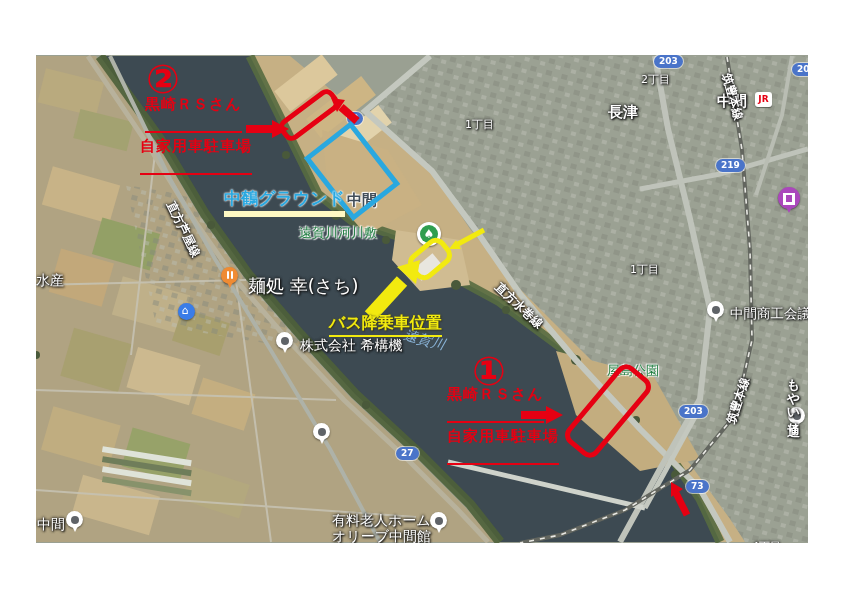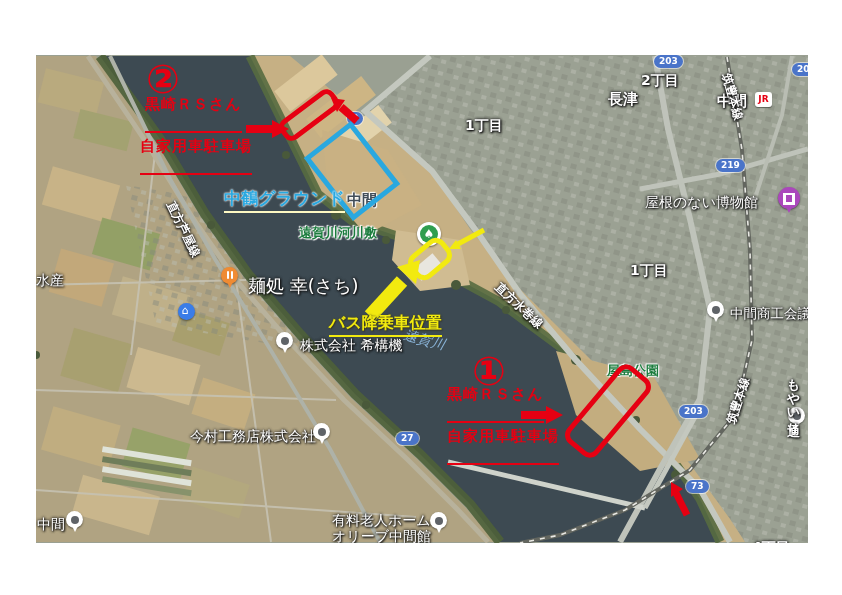--- a/index.html
+++ b/index.html
@@ -29,23 +29,23 @@
   .pin.blue::before{display:none;}
   .pin.purple{background:#ab47bc;width:22px;height:22px;}
   .pin.purple::after{content:"";background:none;border-bottom:3px solid #fff;border-top:2px solid #fff;width:12px;height:7px;left:5px;top:6px;border-radius:0;
      box-shadow:inset 3px 0 0 #fff,inset -3px 0 0 #fff;}
   .pin.purple::before{left:8px;top:20px;border-top-color:#ab47bc;}
   .pin.park{width:24px;height:24px;}
   .pin.park::after{content:"♠";background:#2f9e4f;color:#fff;width:18px;height:18px;left:3px;top:3px;font-size:12px;line-height:18px;text-align:center;}
   .pin.park::before{display:none;}
   .jr{position:absolute;width:17px;height:15px;background:#fff;border-radius:3px;color:#e60012;font-weight:bold;font-size:9px;line-height:15px;text-align:center;box-shadow:0 1px 1px rgba(0,0,0,.4);}
   .wlabel{font-size:13px;}
-  .district{font-size:14px;font-weight:bold;}
+  .district{font-size:11px;font-weight:normal;}
   .roadlab{font-size:12px;font-weight:bold;}
-  .green-label{color:#1b7c3d;font-weight:bold;font-size:13px;}
+  .green-label{color:#1b7c3d;font-weight:normal;font-size:13px;}
 </style>
 </head>
 <body>
 
 <div id="map">
 
   <svg width="772" height="488" viewBox="0 0 772 488" style="position:absolute;left:0;top:0">
     <defs>
       <pattern id="hs" width="16" height="12" patternUnits="userSpaceOnUse" patternTransform="rotate(15)">
         <rect x="1" y="2" width="6" height="5" fill="#84887d"></rect>
@@ -151,31 +151,29 @@
 
     <polyline points="412,407 609,453" fill="none" stroke="#cfd3cb" stroke-width="5"></polyline>
     <polyline points="609,453 660,360" fill="none" stroke="#c4c8bf" stroke-width="5"></polyline>
 
     <polyline points="691,2 706,95 714,195 716,285 699,360 654,415 589,455 524,480 484,488" fill="none" stroke="#63665f" stroke-width="4"></polyline>
     <polyline points="691,2 706,95 714,195 716,285 699,360 654,415 589,455 524,480 484,488" fill="none" stroke="#e9e9e4" stroke-width="1.6" stroke-dasharray="5 6"></polyline>
   </svg>
 
   <div class="abs wlabel halo-d district" style="left:429px;top:62px">1丁目</div>
   <div class="abs wlabel halo-d district" style="left:605px;top:17px">2丁目</div>
-  <div class="abs halo-d" style="left:572px;top:35px;font-size:15px;font-weight:bold">長津</div>
+  <div class="abs halo-d" style="left:572px;top:48px;font-size:15px;font-weight:bold">長津</div>
   <div class="abs halo-d" style="left:681px;top:37px;font-size:15px;font-weight:bold">中間</div>
   <div class="jr" style="left:719px;top:37px">JR</div>
-  <div class="abs wlabel halo-d" style="left:609px;top:139px;font-size:14px">屋根のない博物館</div>
   <div class="pin purple" style="left:742px;top:132px"></div>
   <div class="abs wlabel halo-d district" style="left:594px;top:207px">1丁目</div>
   <div class="pin" style="left:671px;top:246px"></div>
   <div class="abs wlabel halo-d" style="left:694px;top:250px;font-size:13.5px">中間商工会議所</div>
   <div class="pin" style="left:752px;top:352px"></div>
   <div class="abs wlabel halo-d district" style="left:716px;top:484px">4丁目</div>
-  <div class="abs wlabel halo-d" style="left:154px;top:373px;font-size:14px">今村工務店株式会社</div>
   <div class="pin" style="left:277px;top:368px"></div>
   <div class="pin orange" style="left:185px;top:212px"></div>
   <div class="abs wlabel halo-d" style="left:212px;top:219px;font-size:18px">麺処 幸(さち)</div>
   <div class="pin blue" style="left:142px;top:248px"></div>
   <div class="pin" style="left:240px;top:277px"></div>
   <div class="abs wlabel halo-d" style="left:264px;top:282px;font-size:14px">株式会社 希構機</div>
   <div class="abs wlabel halo-d" style="left:0px;top:217px;font-size:14px">水産</div>
   <div class="abs wlabel halo-d" style="left:1px;top:461px;font-size:14px">中間</div>
   <div class="pin" style="left:30px;top:456px"></div>
   <div class="abs wlabel halo-d" style="left:296px;top:457px;font-size:14px">有料老人ホーム</div>
@@ -193,21 +191,21 @@
   <div class="abs roadlab halo-d" style="left:690px;top:10px;transform:rotate(75deg);transform-origin:0 50%">筑豊本線</div>
   <div class="abs roadlab halo-d" style="left:695px;top:360px;transform:rotate(-72deg);transform-origin:0 50%">筑豊本線</div>
   <div class="abs roadlab halo-d" style="left:748px;top:314px;writing-mode:vertical-rl;font-size:13px">もやい通り</div>
 
   <div class="shield" style="left:311px;top:57px">3</div>
   <div class="shield" style="left:618px;top:0px">203</div>
   <div class="shield" style="left:756px;top:8px">203</div>
   <div class="shield" style="left:680px;top:104px">219</div>
   <div class="shield" style="left:643px;top:350px">203</div>
   <div class="shield" style="left:650px;top:425px">73</div>
-  <div class="shield" style="left:360px;top:377px">27</div>
+  <div class="shield" style="left:360px;top:392px">27</div>
 
   <div class="shape" style="left:240px;top:48px;width:66px;height:24px;border:5px solid #e60012;border-radius:9px;transform:rotate(-37deg)"></div>
   <div class="shape" style="left:286px;top:76px;width:60px;height:80px;border:5px solid #29a8e0;transform:rotate(-38deg)"></div>
   <div class="shape" style="left:372px;top:189px;width:44px;height:30px;border:5px solid #f2ea0f;border-radius:11px;transform:rotate(-40deg)"></div>
   <div class="shape" style="left:522px;top:336px;width:100px;height:40px;border:5px solid #e60012;border-radius:11px;transform:rotate(-50deg)"></div>
 
   <svg width="772" height="488" viewBox="0 0 772 488" style="position:absolute;left:0;top:0;pointer-events:none">
 
     <line x1="210" y1="74" x2="236" y2="74" stroke="#e60012" stroke-width="8"></line>
     <polygon points="236,65 253,74 236,83" fill="#e60012"></polygon>
@@ -228,17 +226,17 @@
     <polygon points="413,194 420,185 425,194" fill="#f2ea0f"></polygon>
   </svg>
 
   <div class="abs circ-num" style="left:110px;top:4px">②</div>
   <div class="abs red-note" style="left:109px;top:40px">黒崎ＲＳさん</div>
   <div class="abs red-note" style="left:104px;top:82px">自家用車駐車場</div>
   <div class="abs circ-num" style="left:436px;top:296px">①</div>
   <div class="abs red-note" style="left:411px;top:330px">黒崎ＲＳさん</div>
   <div class="abs red-note" style="left:411px;top:372px">自家用車駐車場</div>
 
-  <div class="abs" style="left:188px;top:132px;font-size:17px;font-weight:bold;color:#29a8e0;border-bottom:2px solid #fef9c3;padding-bottom:1px;text-shadow:0 0 2px #fff,0 0 2px #fff">中鶴グラウンド</div>
+  <div class="abs" style="left:188px;top:132px;font-size:17px;font-weight:bold;color:#29a8e0;border-bottom:6px solid #fef9c3;padding-bottom:1px;text-shadow:0 0 2px #fff,0 0 2px #fff">中鶴グラウンド</div>
 
   <div class="abs" style="left:293px;top:258px;font-size:16px;font-weight:bold;color:#f2ea0f;border-bottom:2px solid #f2ea0f;padding-bottom:1px;text-shadow:0 0 2px #4a4a10,1px 1px 1px #333">バス降乗車位置</div>
 
 </div>
 
 </body></html>

